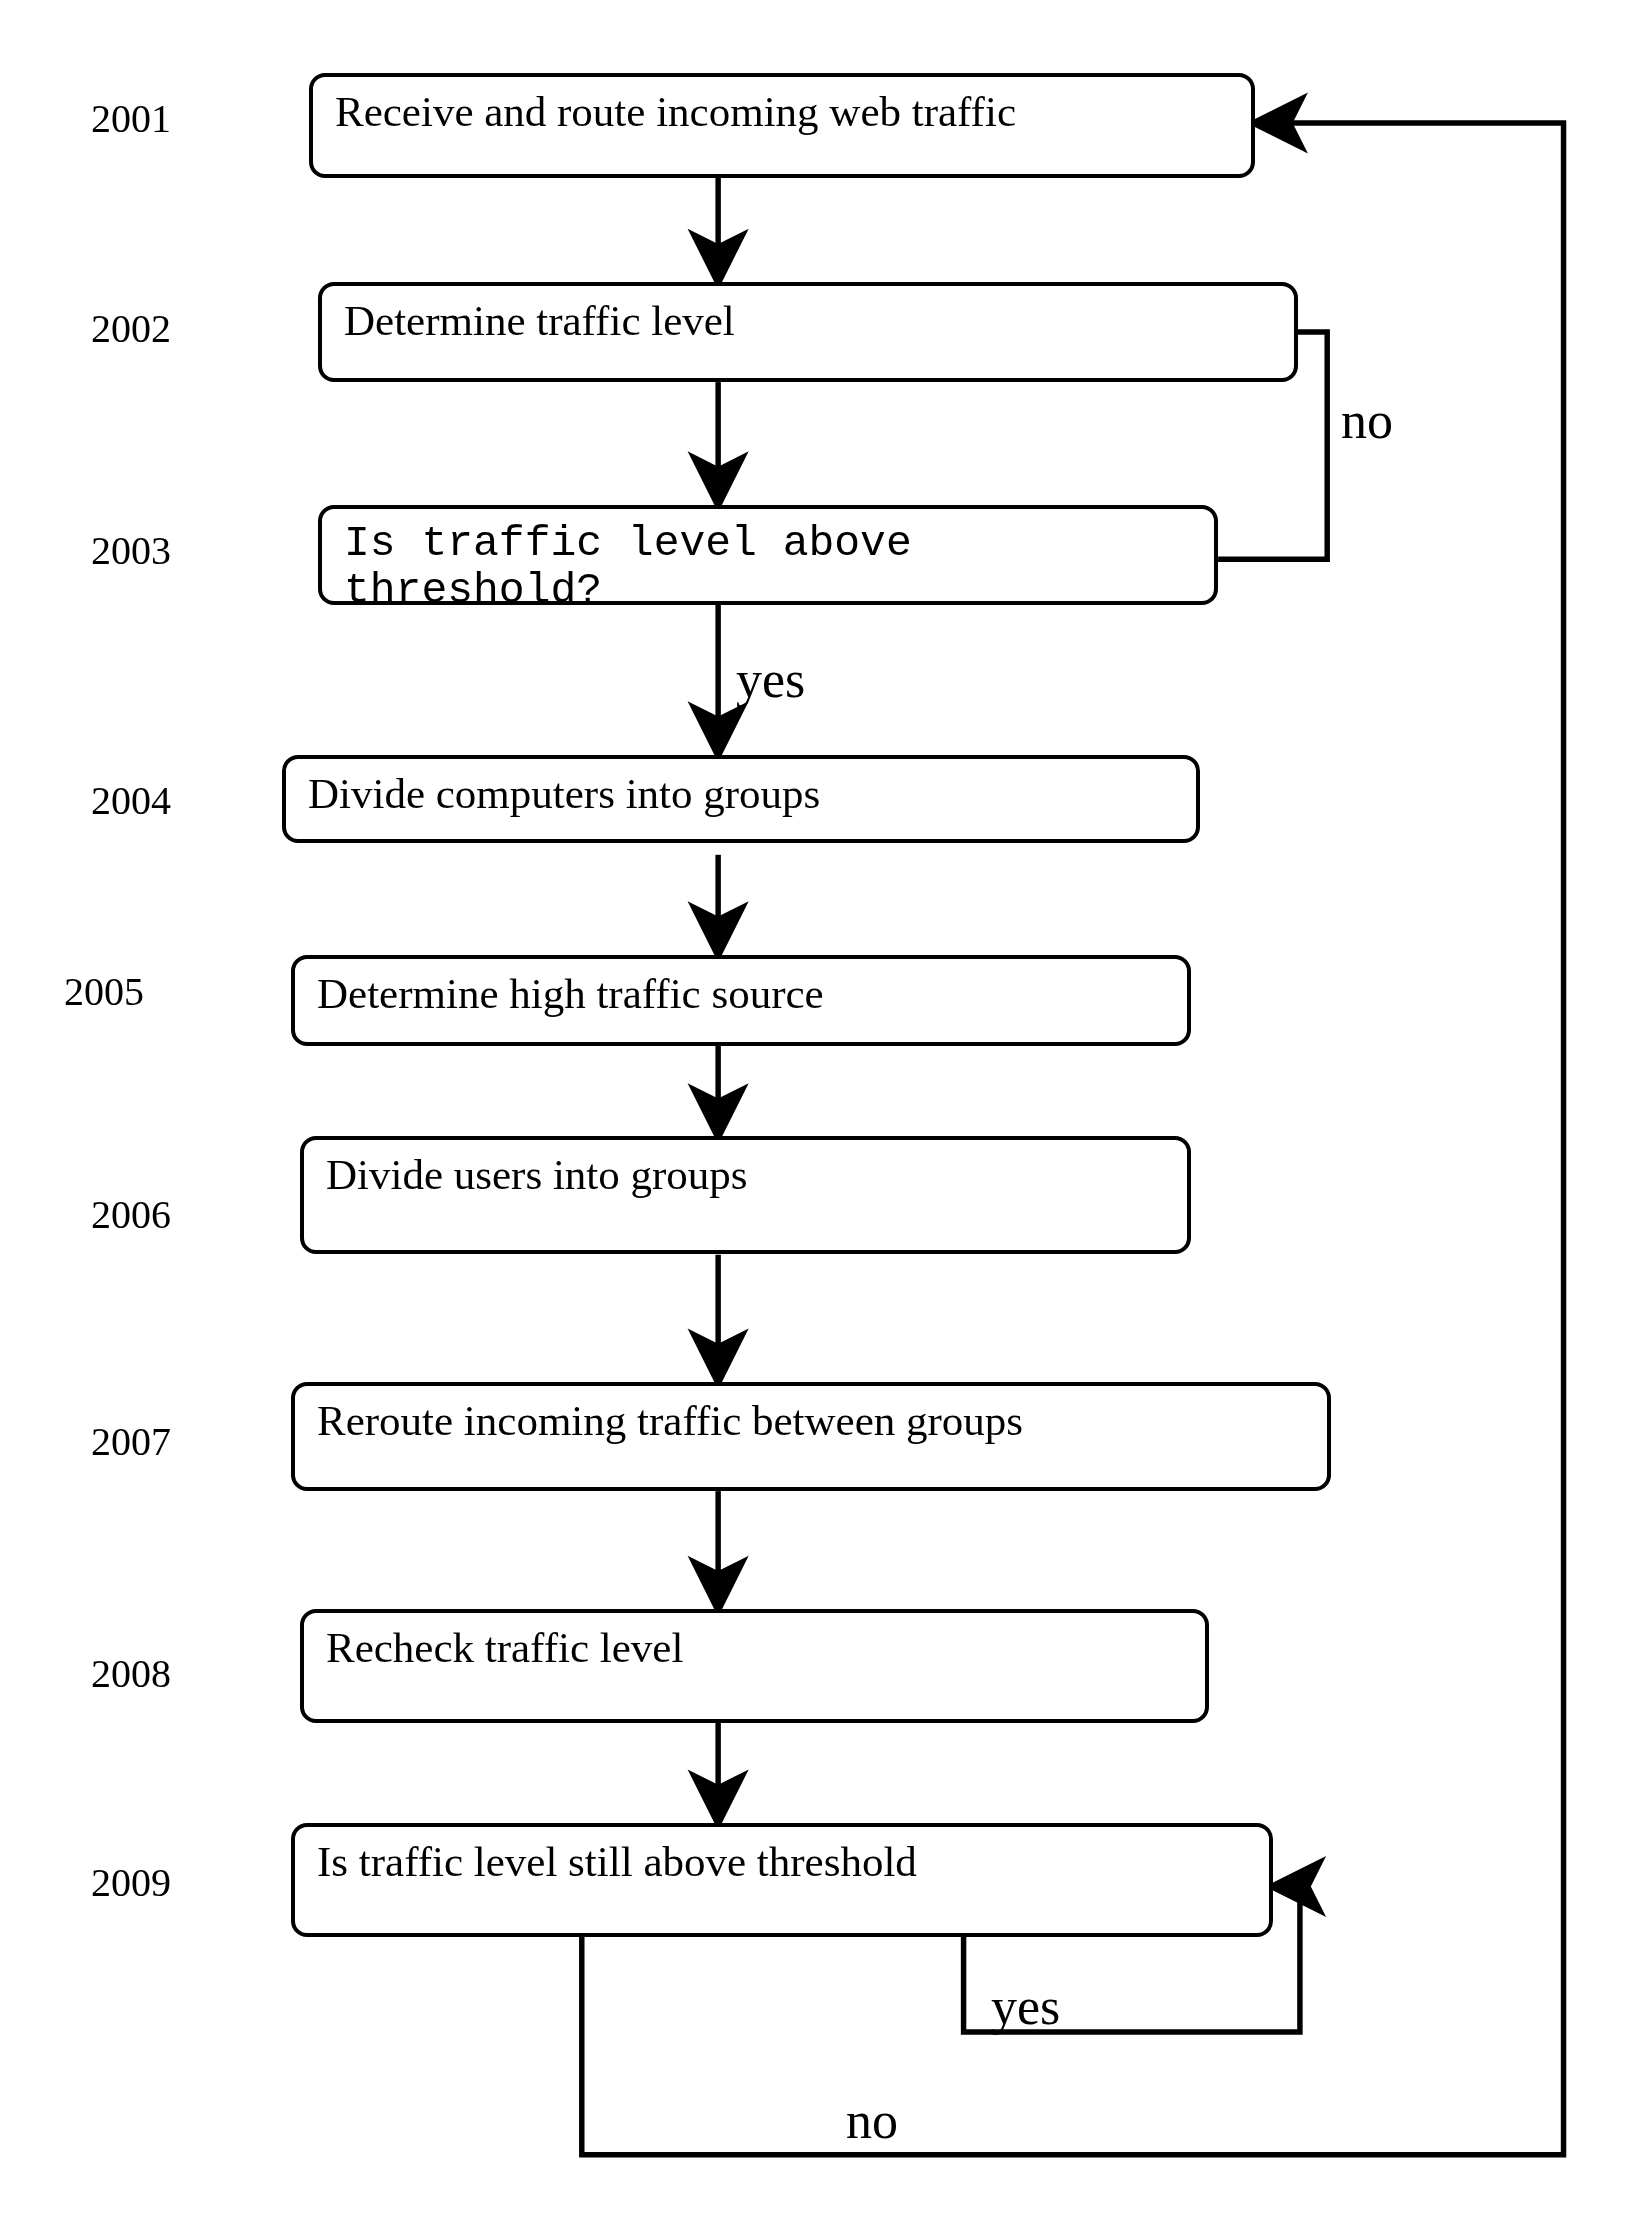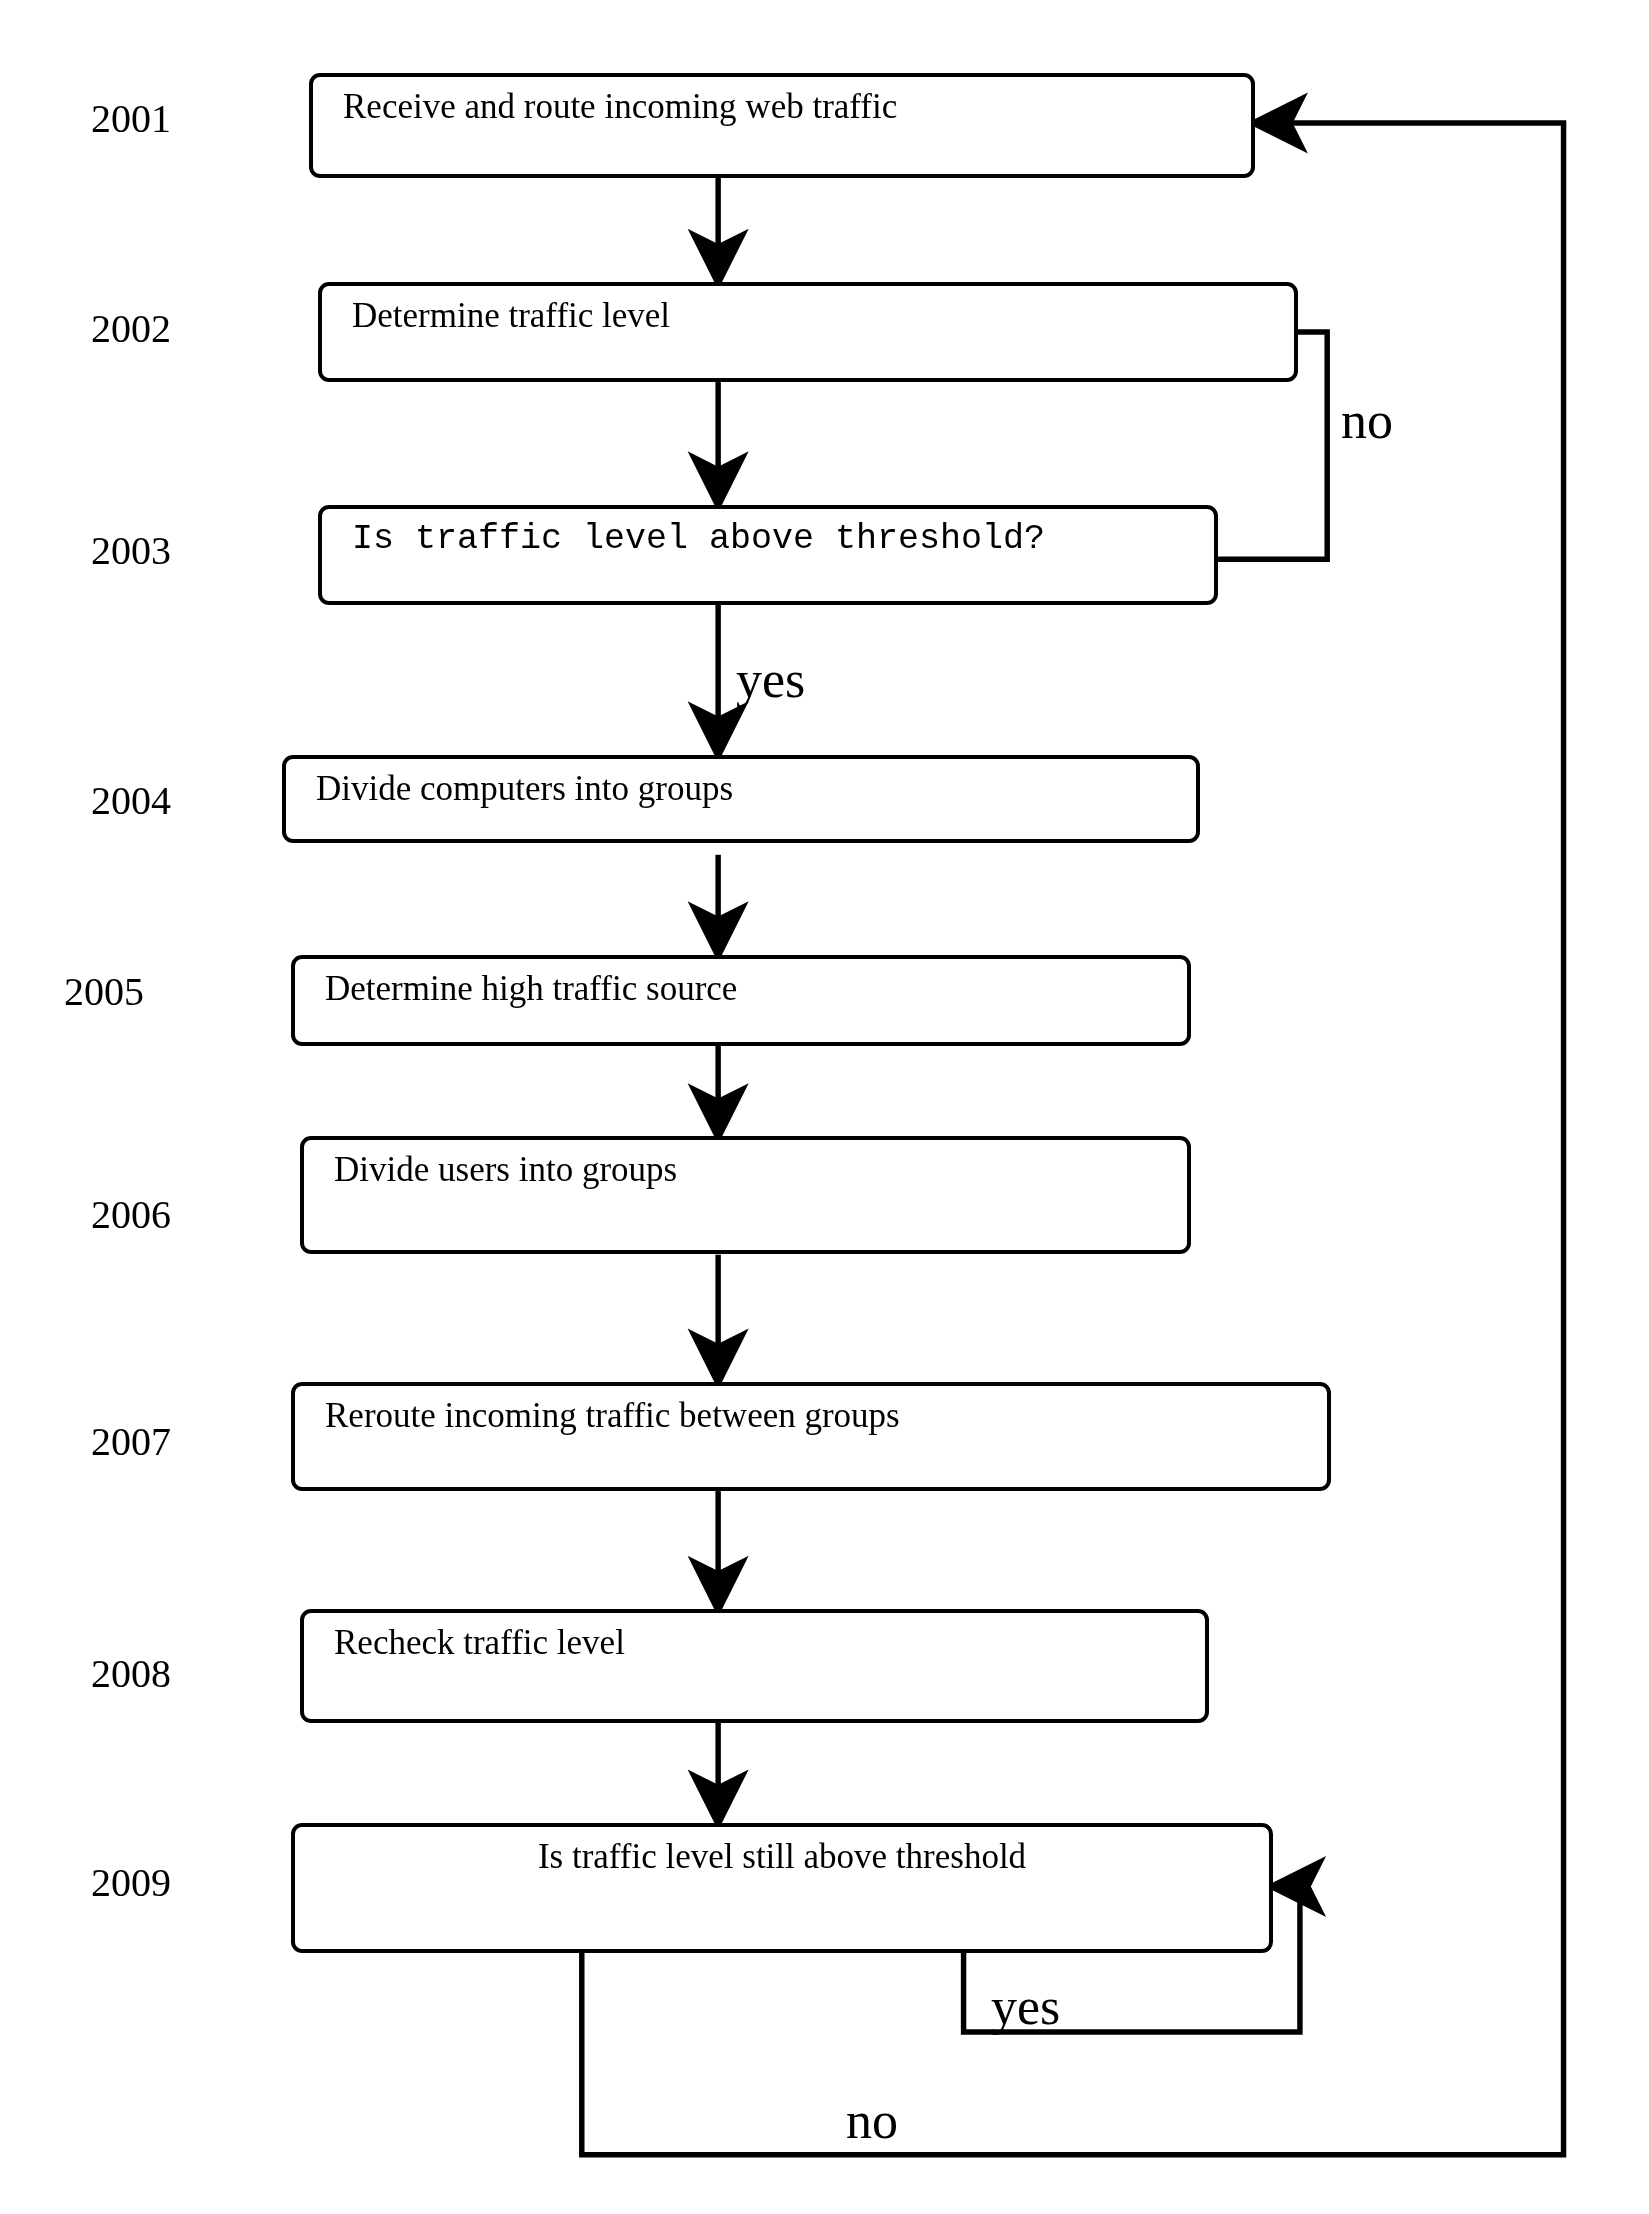--- a/index.html
+++ b/index.html
@@ -8,25 +8,25 @@
     background: #fff;
     width: 1649px;
     height: 2215px;
     position: relative;
     font-family: "Comic Sans MS", "Segoe Script", cursive;
   }
   svg { display: block; }
   .node-box {
     position: absolute;
     border: 4.5px solid #000;
-    border-radius: 11px;
+    border-radius: 16px;
     background: #fff;
-    font-size: 35px;
+    font-size: 43px;
     line-height: 1.1;
-    padding: 11px 30px;
+    padding: 11px 22px;
     box-sizing: border-box;
   }
   .step-label {
     position: absolute;
     font-size: 40px;
     text-align: center;
   }
   .edge-label {
     position: absolute;
     font-size: 52px;
@@ -92,21 +92,21 @@
 </div>
 <div class="node-box" style="left:300px; top:1136px; width:891px; height:118px;">
   <span>Divide users into groups</span>
 </div>
 <div class="node-box" style="left:291px; top:1382px; width:1040px; height:109px;">
   <span>Reroute incoming traffic between groups</span>
 </div>
 <div class="node-box" style="left:300px; top:1609px; width:909px; height:114px;">
   <span>Recheck traffic level</span>
 </div>
-<div class="node-box" style="left:291px; top:1823px; width:982px; height:130px;text-align:center;">
+<div class="node-box" style="left:291px; top:1823px; width:982px; height:114px;">
   <span>Is traffic level still above threshold</span>
 </div>
 
 <div class="edge-label" style="left:736px; top:650px;">yes</div>
 <div class="edge-label" style="left:1341px; top:391px;">no</div>
 <div class="edge-label" style="left:991px; top:1977px;">yes</div>
 <div class="edge-label" style="left:846px;  top:2091px;">no</div>
 
 
 </body></html>

